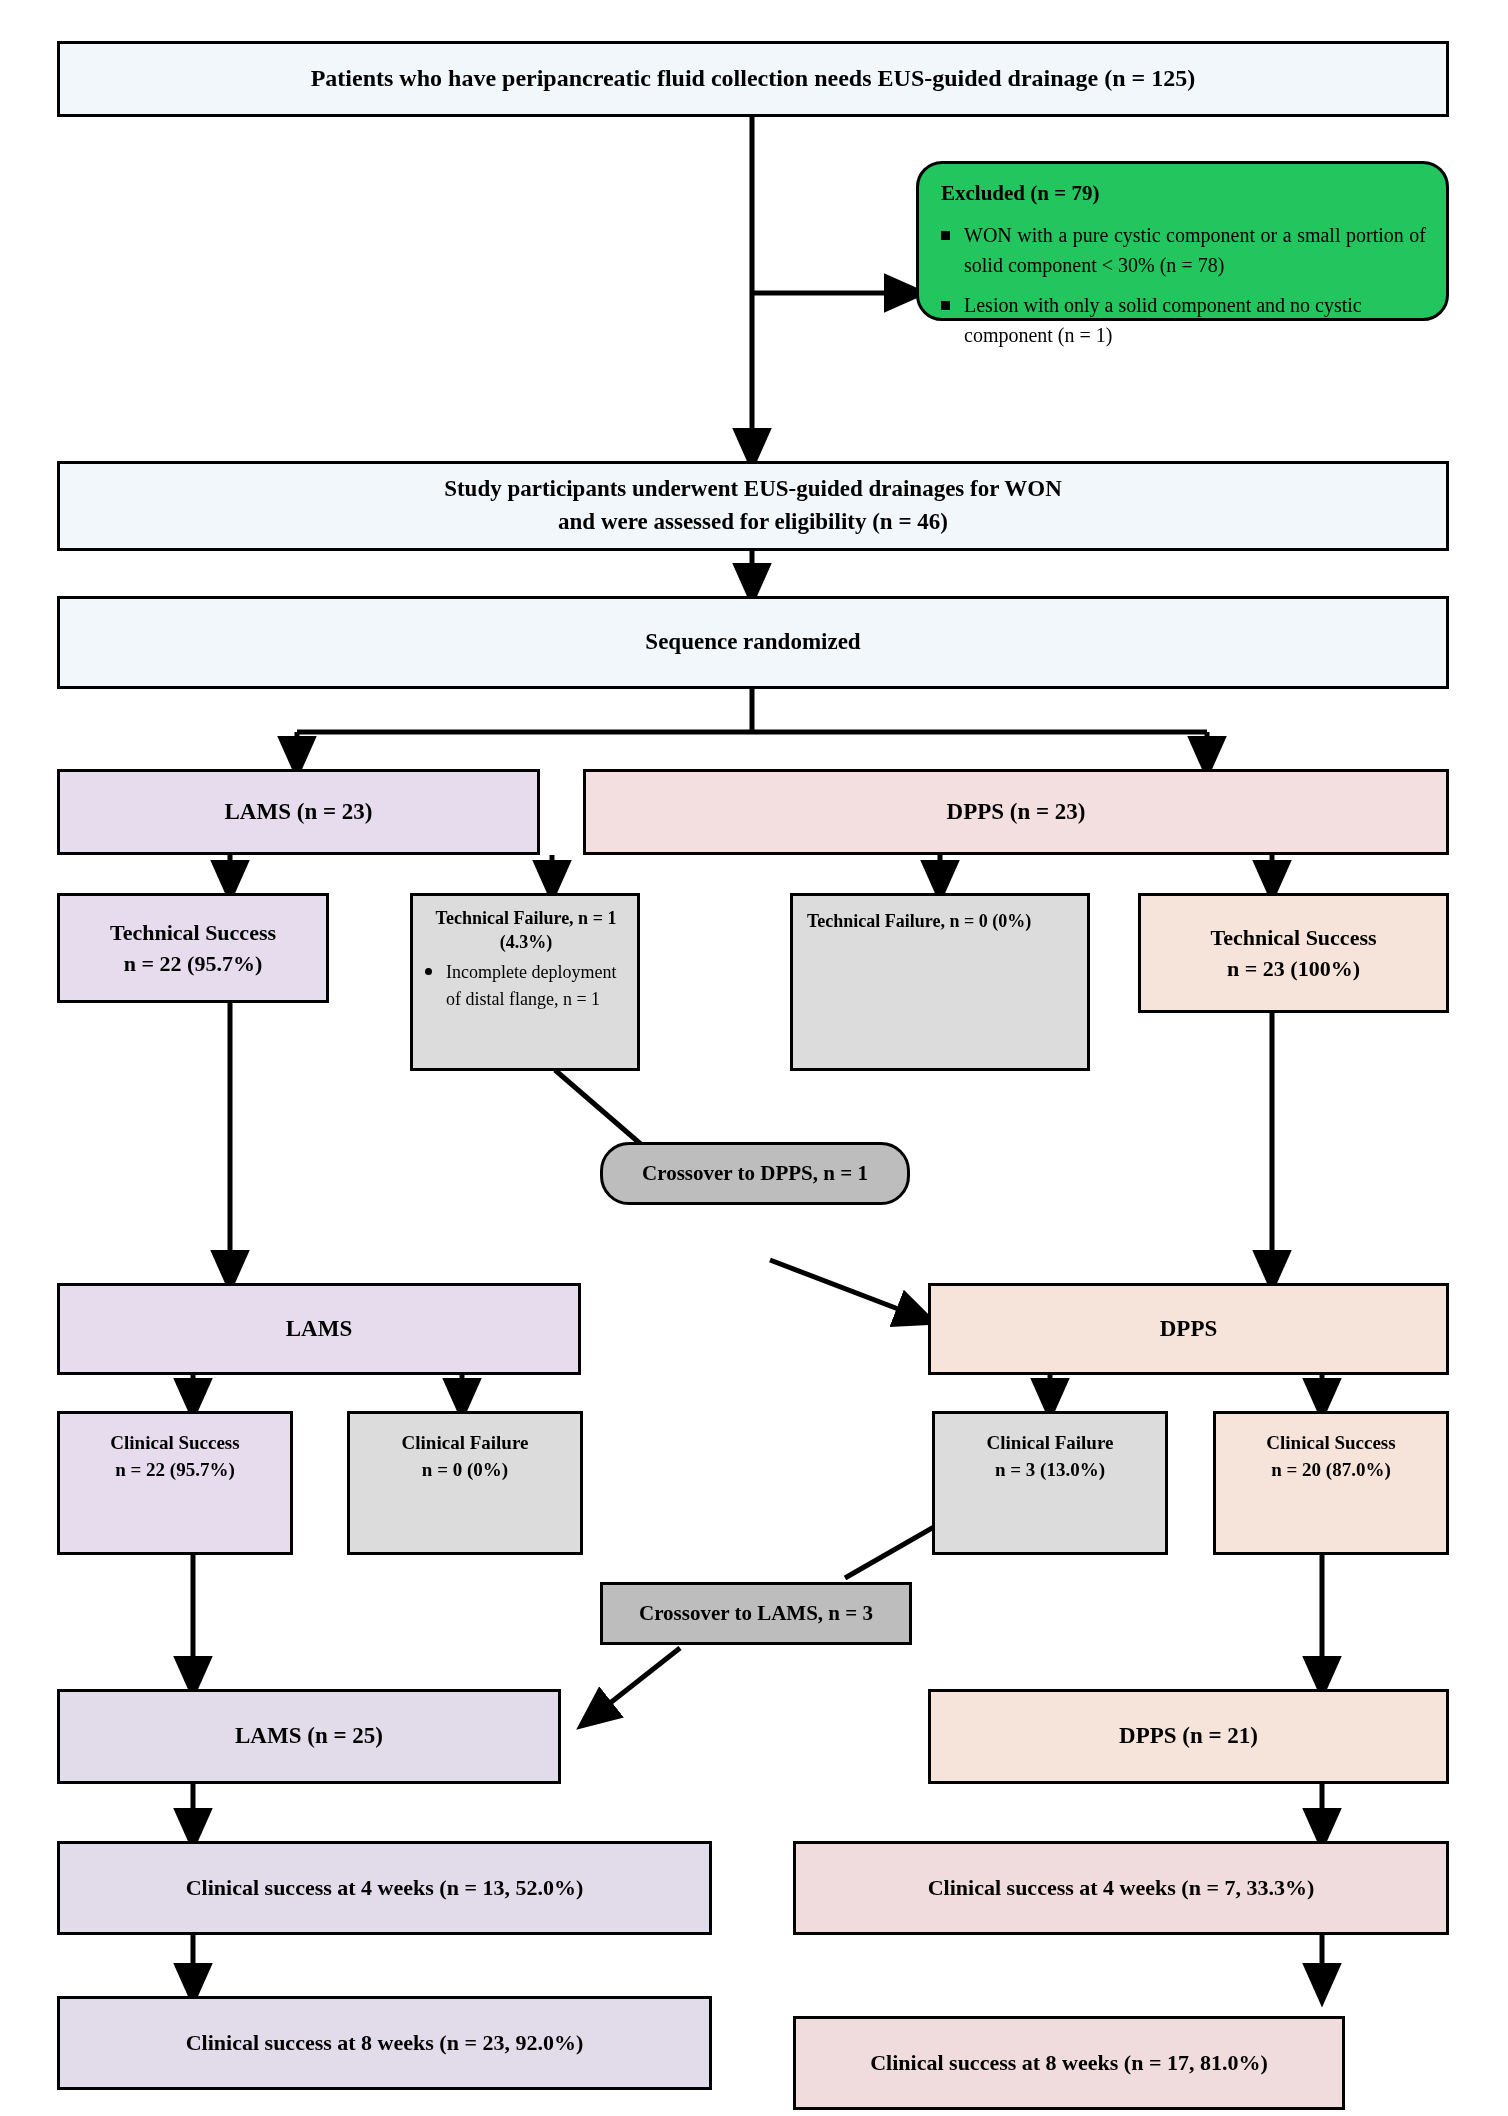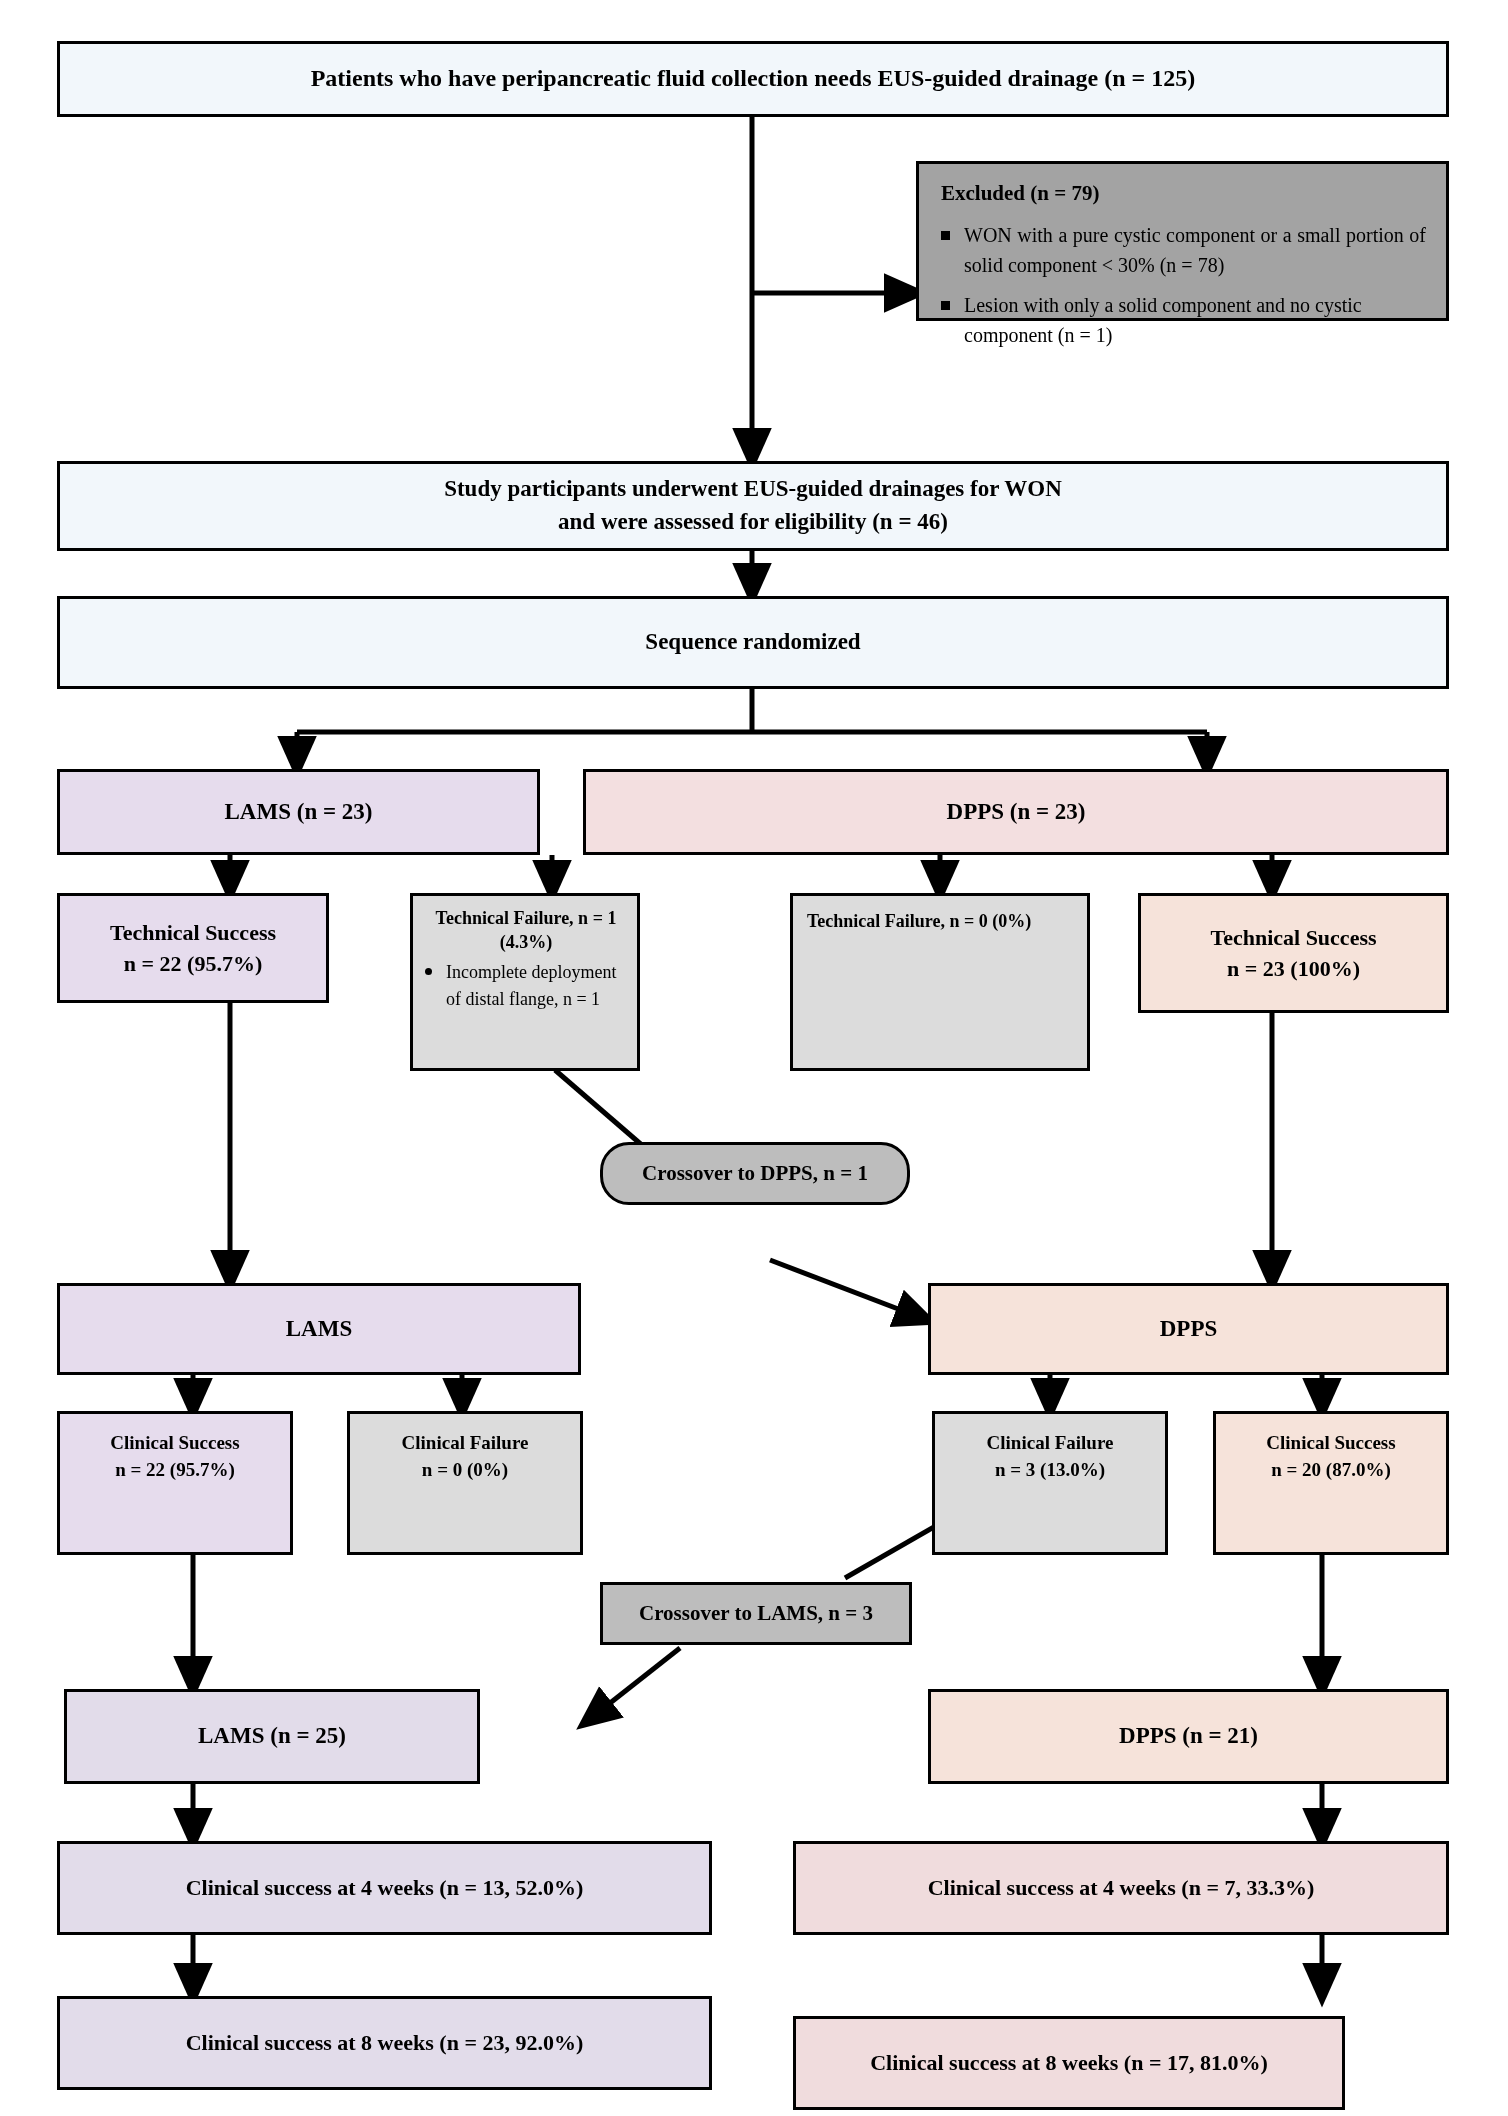--- a/index.html
+++ b/index.html
@@ -30,21 +30,21 @@
     line-height: 1.32;
   }
   .box.top-align {
     justify-content: flex-start;
   }
   .box.left-align {
     align-items: flex-start;
     text-align: left;
   }
   .fill-blue   { background: #f2f7fb; }
-  .fill-gray   { background: #a3a3a3; }
+  .fill-gray   { background: #22c55e; border-radius: 26px; }
   .fill-gray2  { background: #dcdcdc; }
   .fill-gray3  { background: #bdbdbd; }
   .fill-purple { background: #e6dced; }
   .fill-purple2{ background: #e2dcea; }
   .fill-pink   { background: #f3dfe0; }
   .fill-pink2  { background: #f6e3da; }
   .fill-pink3  { background: #f0dcdd; }
 
   .t-bold  { font-weight: bold; }
   .f24 { font-size: 24px; }
@@ -234,21 +234,21 @@
 
   <div class="box fill-pink2 f19 t-bold lbl-line" style="left:1213px; top:1411px; width:236px; height:144px; padding-bottom:52px;">
     <span>Clinical Success</span>
     <span>n = 20 (87.0%)</span>
   </div>
 
   <div class="box fill-gray3 f21 t-bold" style="left:600px; top:1582px; width:312px; height:63px;">
     <span>Crossover to LAMS, n = 3</span>
   </div>
 
-  <div class="box fill-purple2 f23 t-bold" style="left:64px; top:1689px; width:416px; height:95px;">
+  <div class="box fill-purple2 f23 t-bold" style="left:57px; top:1689px; width:504px; height:95px;">
     <span>LAMS (n = 25)</span>
   </div>
 
   <div class="box fill-pink2 f23 t-bold" style="left:928px; top:1689px; width:521px; height:95px;">
     <span>DPPS (n = 21)</span>
   </div>
 
   <div class="box fill-purple2 f22 t-bold" style="left:57px; top:1841px; width:655px; height:94px;">
     <span>Clinical success at 4 weeks (n = 13, 52.0%)</span>
   </div>

